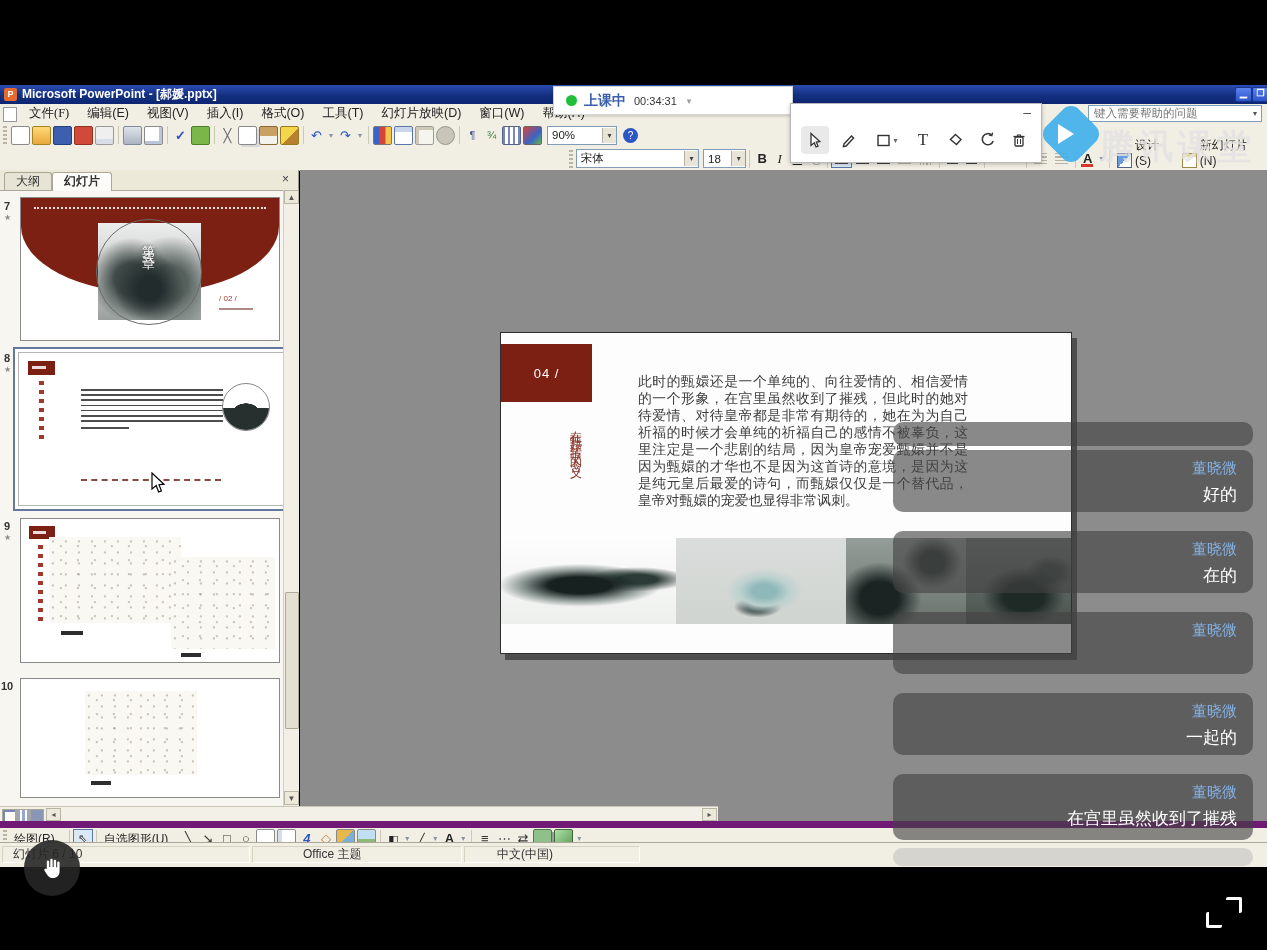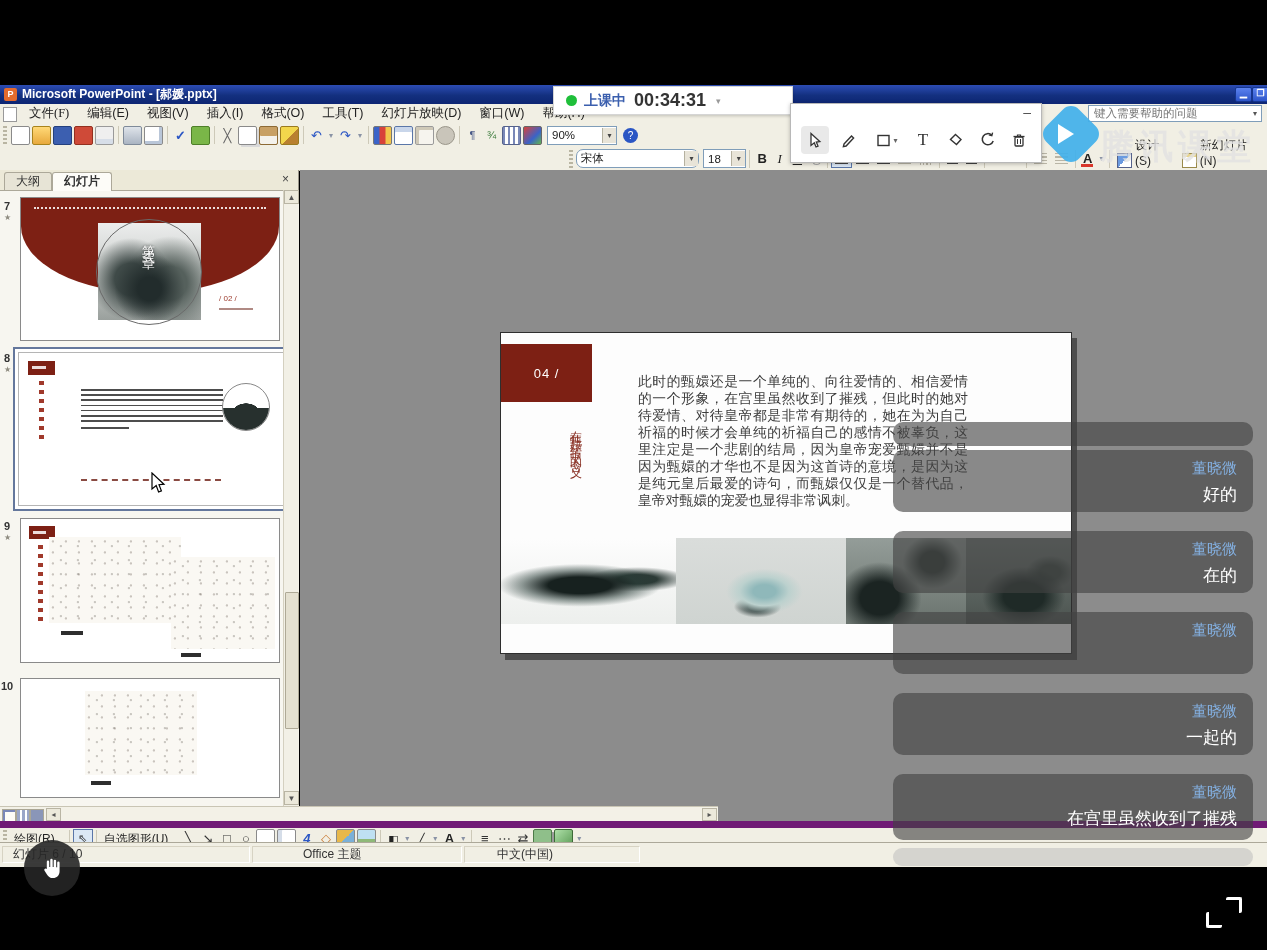--- a/index.html
+++ b/index.html
@@ -154,21 +154,21 @@
     <span class="combo" style="width:64px;margin-left:4px;">
       <span>90%</span>
       <span class="caret">▾</span>
     </span>
     <span class="glyph" style="color:#fff;background:#2b56c4;border-radius:50%;width:15px;height:15px;line-height:15px;font-size:10px;margin-left:6px;">?</span>
   </div>
 
   <div id="fmtbar" class="abs">
     <span style="width:578px;"></span>
     <span class="grip"></span>
-    <span class="combo" style="width:120px;border-radius:7px;">
+    <span class="combo" style="width:120px;">
       <span>宋体</span>
       <span class="caret">▾</span>
     </span>
     <span class="combo" style="width:38px;margin-left:4px;">
       <span>18</span>
       <span class="caret">▾</span>
     </span>
     <span class="tb-sep"></span>
     <span class="fmt-letter" style="font-weight:bold;">B</span>
     <span class="fmt-letter" style="font-style:italic;font-family:'Liberation Serif',serif;">I</span>
@@ -361,21 +361,21 @@
 
   <div id="statusbar" class="abs">
     <span class="status-cell" style="left:2px;width:248px;">幻灯片 6 / 10</span>
     <span class="status-cell" style="left:252px;width:210px;padding-left:50px;">Office 主题</span>
     <span class="status-cell" style="left:464px;width:176px;padding-left:32px;">中文(中国)</span>
   </div>
 
   <div id="timer-panel" class="abs">
     <span style="width:11px;height:11px;border-radius:50%;background:#1fbf3a;margin:0 7px 0 12px;"></span>
     <span style="color:#3b5fae;font-size:14px;font-weight:bold;">上课中</span>
-    <span style="color:#333;font-size:18px;margin-left:8px;font-weight:bold;">00:34:31</span>
+    <span style="color:#333;font-size:11px;margin-left:8px;">00:34:31</span>
     <span style="color:#999;font-size:9px;margin-left:10px;">▾</span>
   </div>
 
   <div id="annot-bar" class="abs">
     <span class="abs" style="right:10px;top:0px;color:#555;font-size:14px;">–</span>
     <span class="annot-icon" style="left:10px;background:#e9e9e9;border-radius:4px;">
       <svg width="18" height="18" viewBox="0 0 18 18">
           <path d="M5 2.5 L5 14.5 L8.3 11.8 L10 16 L12 15.1 L10.3 11 L13.8 10.6 Z" fill="#fff" stroke="#333" stroke-width="1.3"></path>
         </svg>
     </span>

